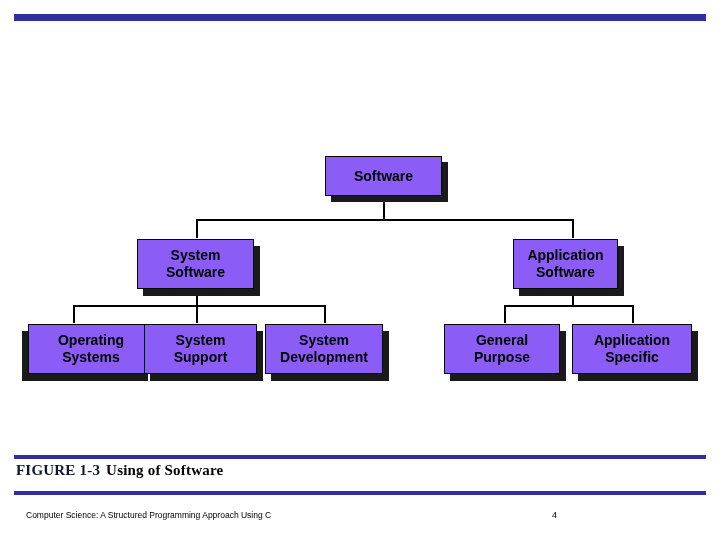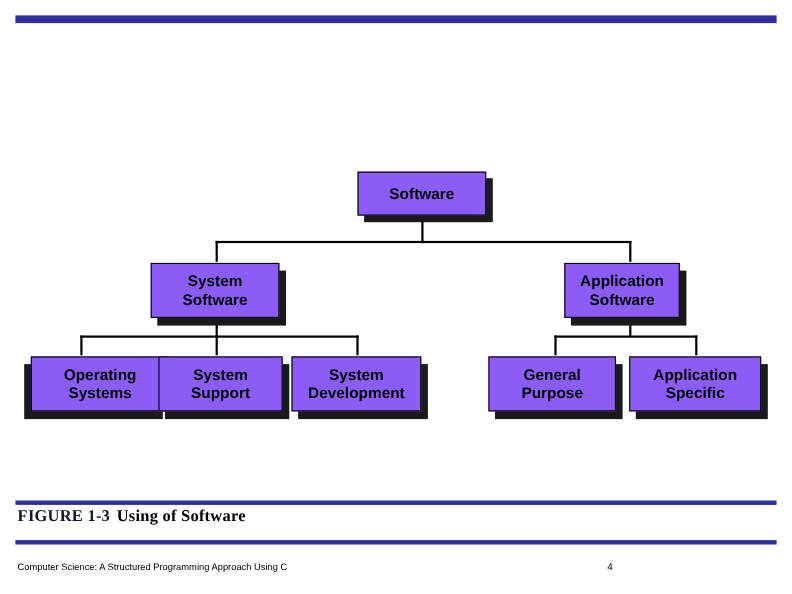--- a/index.html
+++ b/index.html
@@ -54,21 +54,21 @@
   }
   #caption .cap-label {
     color: #0f172a;
   }
   #caption .cap-title {
     color: #000000;
     margin-left: 6px;
   }
   #footer-text {
     position: absolute;
-    left: 16px;
+    left: 26px;
     top: 510px;
     font-size: 8.5px;
     color: #000000;
     white-space: nowrap;
   }
   #page-number {
     position: absolute;
     left: 552px;
     top: 510px;
     font-size: 9px;

